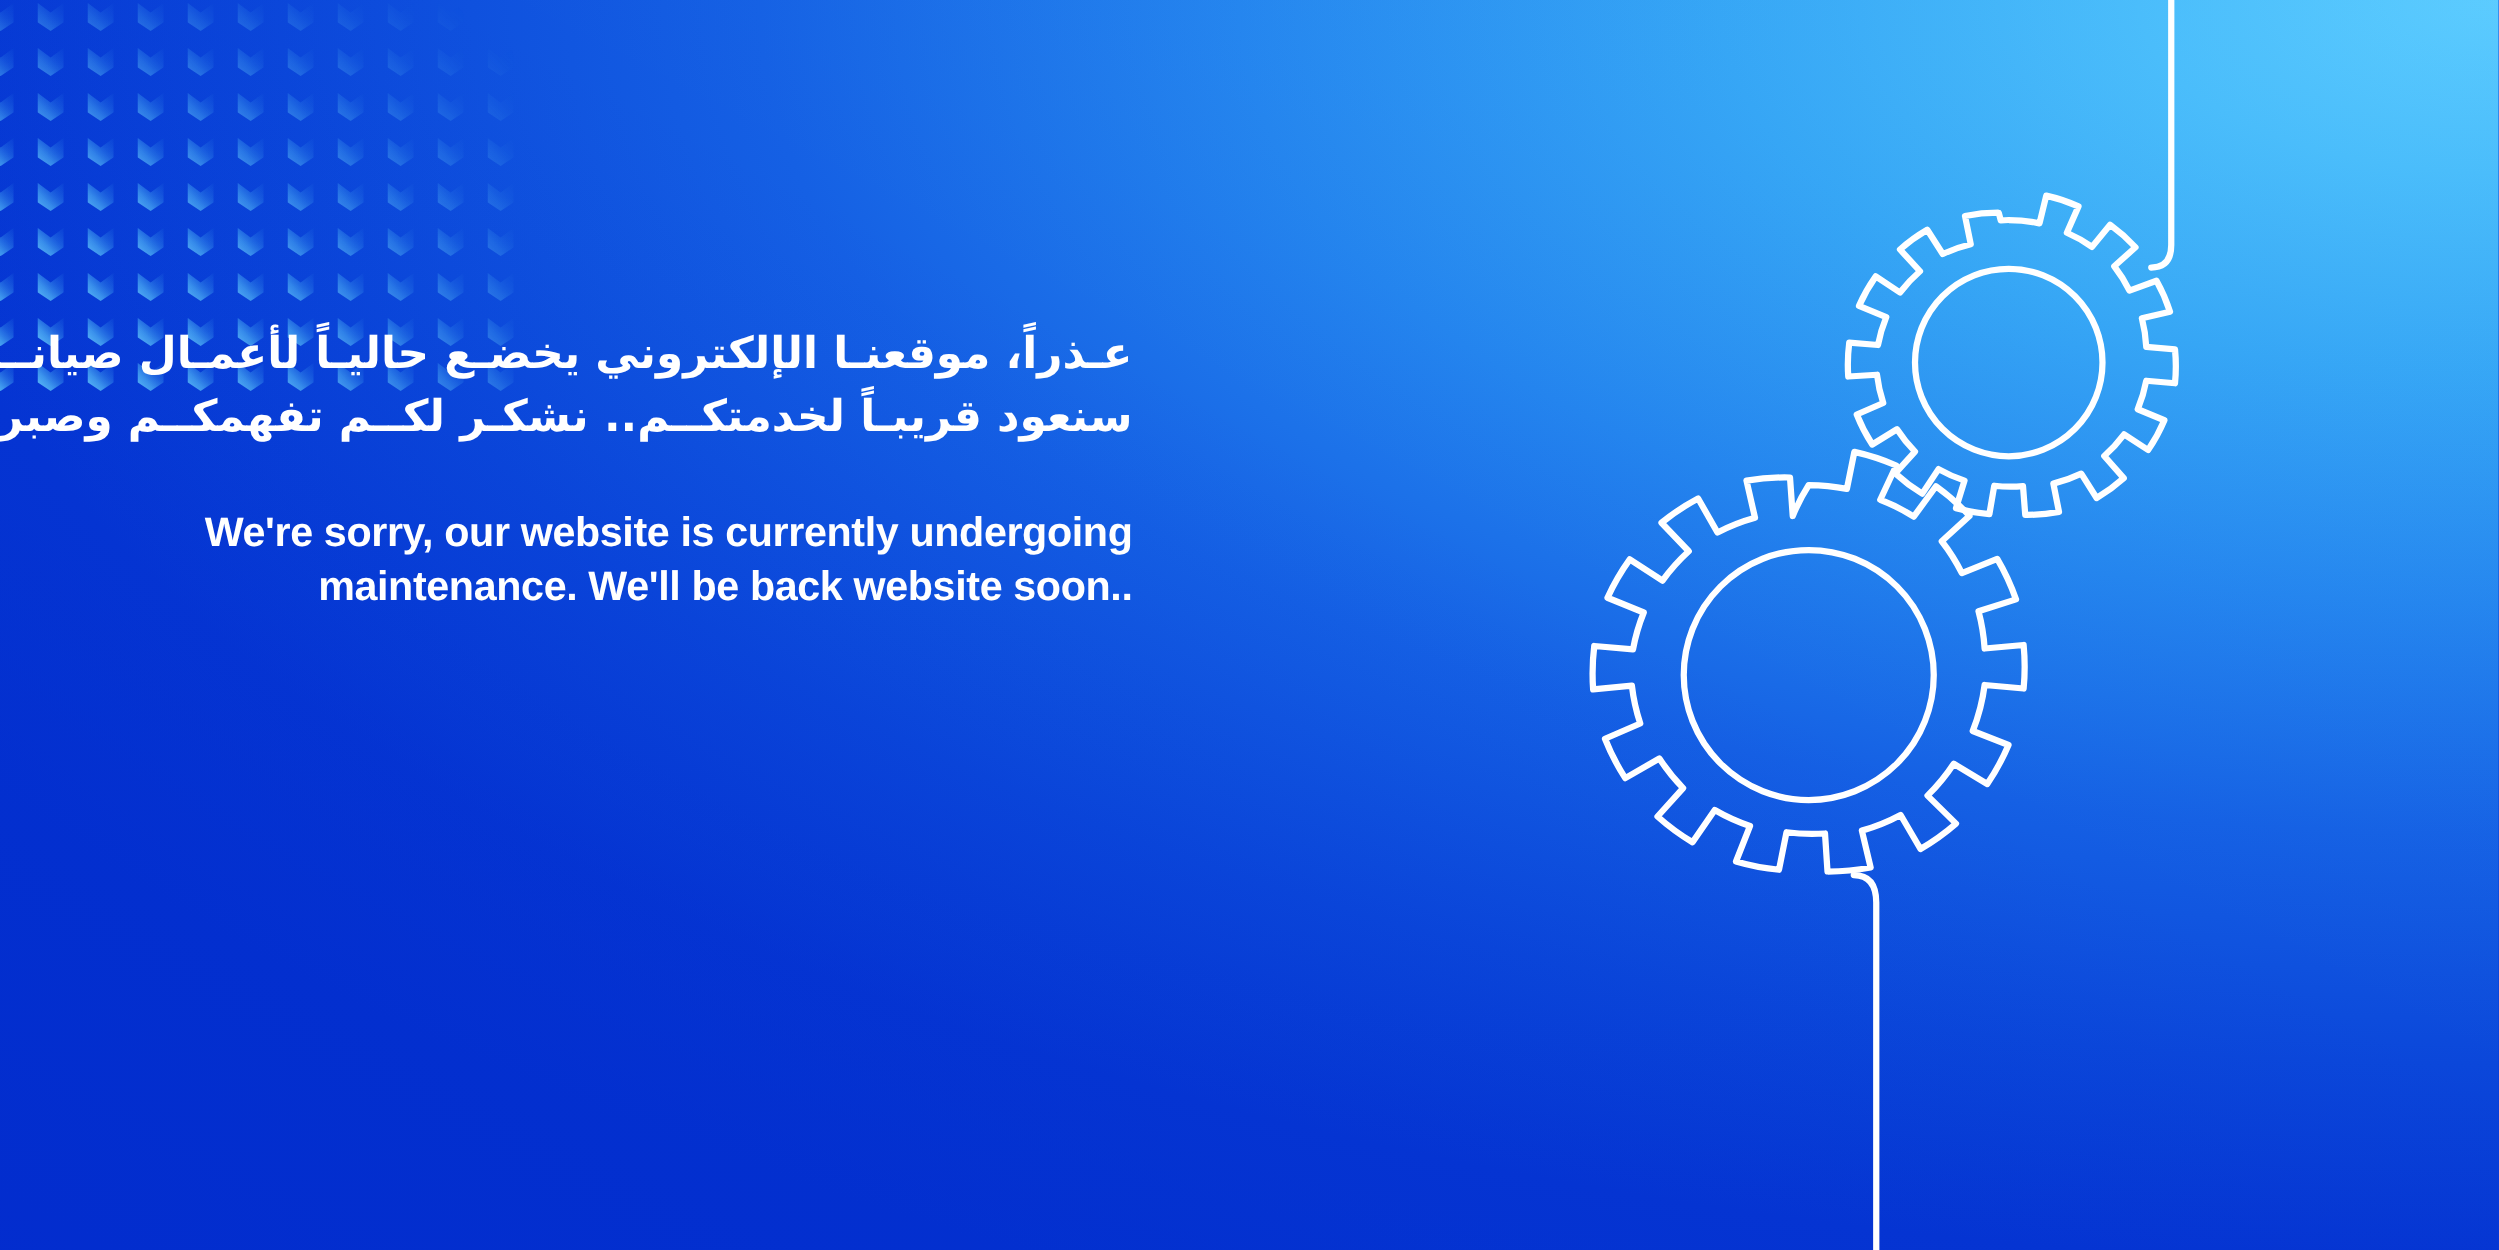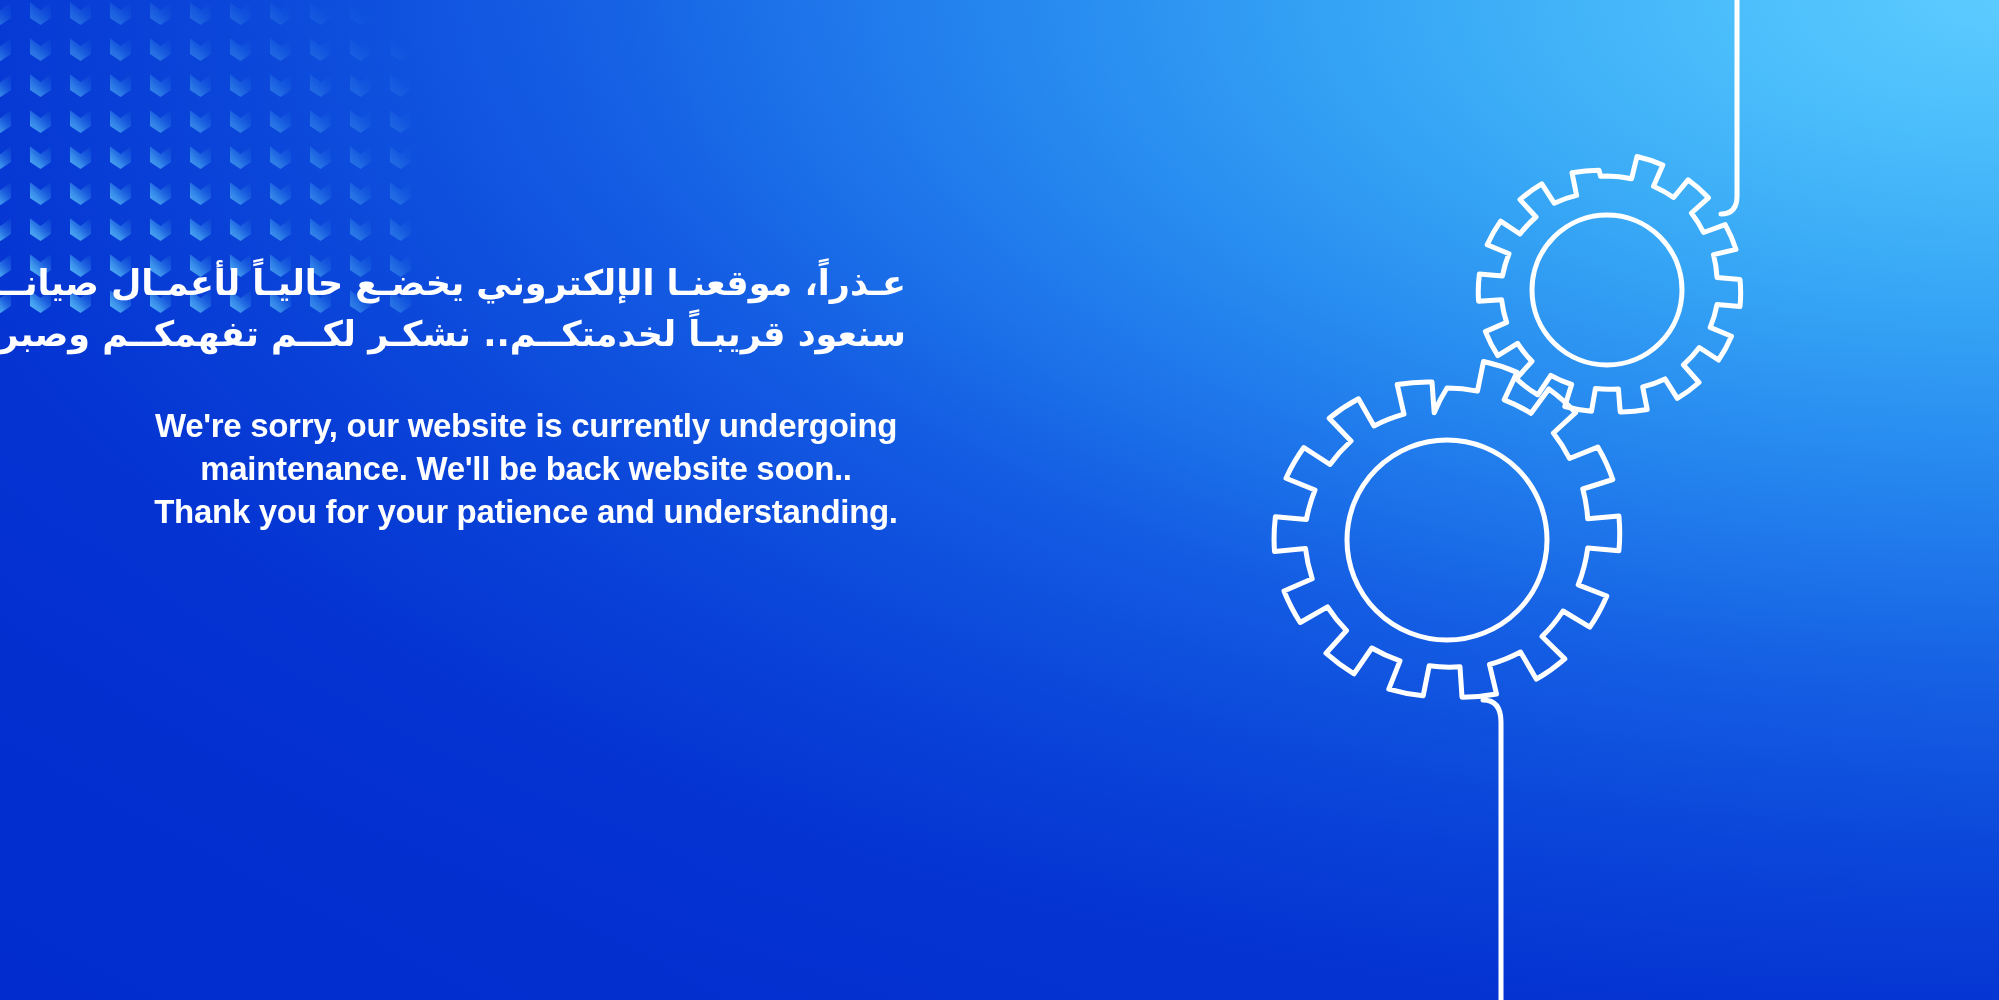--- a/index.html
+++ b/index.html
@@ -84,21 +84,21 @@
   #arabic-paragraph {
     margin-bottom: 44px;
   }
   .en-line {
     color: #FFFFFF;
     font-size: 33px;
     line-height: 43px;
     font-weight: 700;
     letter-spacing: -0.3px;
     white-space: nowrap;
-    text-align: center;
+    text-align: right;
     font-family: "Liberation Sans", "DejaVu Sans", sans-serif;
   }
 </style>
 </head>
 <body>
 
 <div id="stage">
 
   <div id="bg-gradient"></div>
   <div id="bg-gradient-overlay"></div>
@@ -299,18 +299,17 @@
   <div id="message-block">
 
     <div id="arabic-paragraph" dir="rtl">
       <div class="ar-line">عـذراً، موقعنـا الإلكتروني يخضـع حاليـاً لأعمـال صيانــة.</div>
       <div class="ar-line">سنعود قريبـاً لخدمتكــم.. نشكـر لكــم تفهمكــم وصبركــم</div>
     </div>
 
     <div id="english-paragraph" dir="ltr">
       <div class="en-line">We're sorry, our website is currently undergoing</div>
       <div class="en-line">maintenance. We'll be back website soon..</div>
-      <div class="en-line">Thank you for your patience and understanding.</div>
     </div>
 
   </div>
 
 </div>
 
 </body></html>

